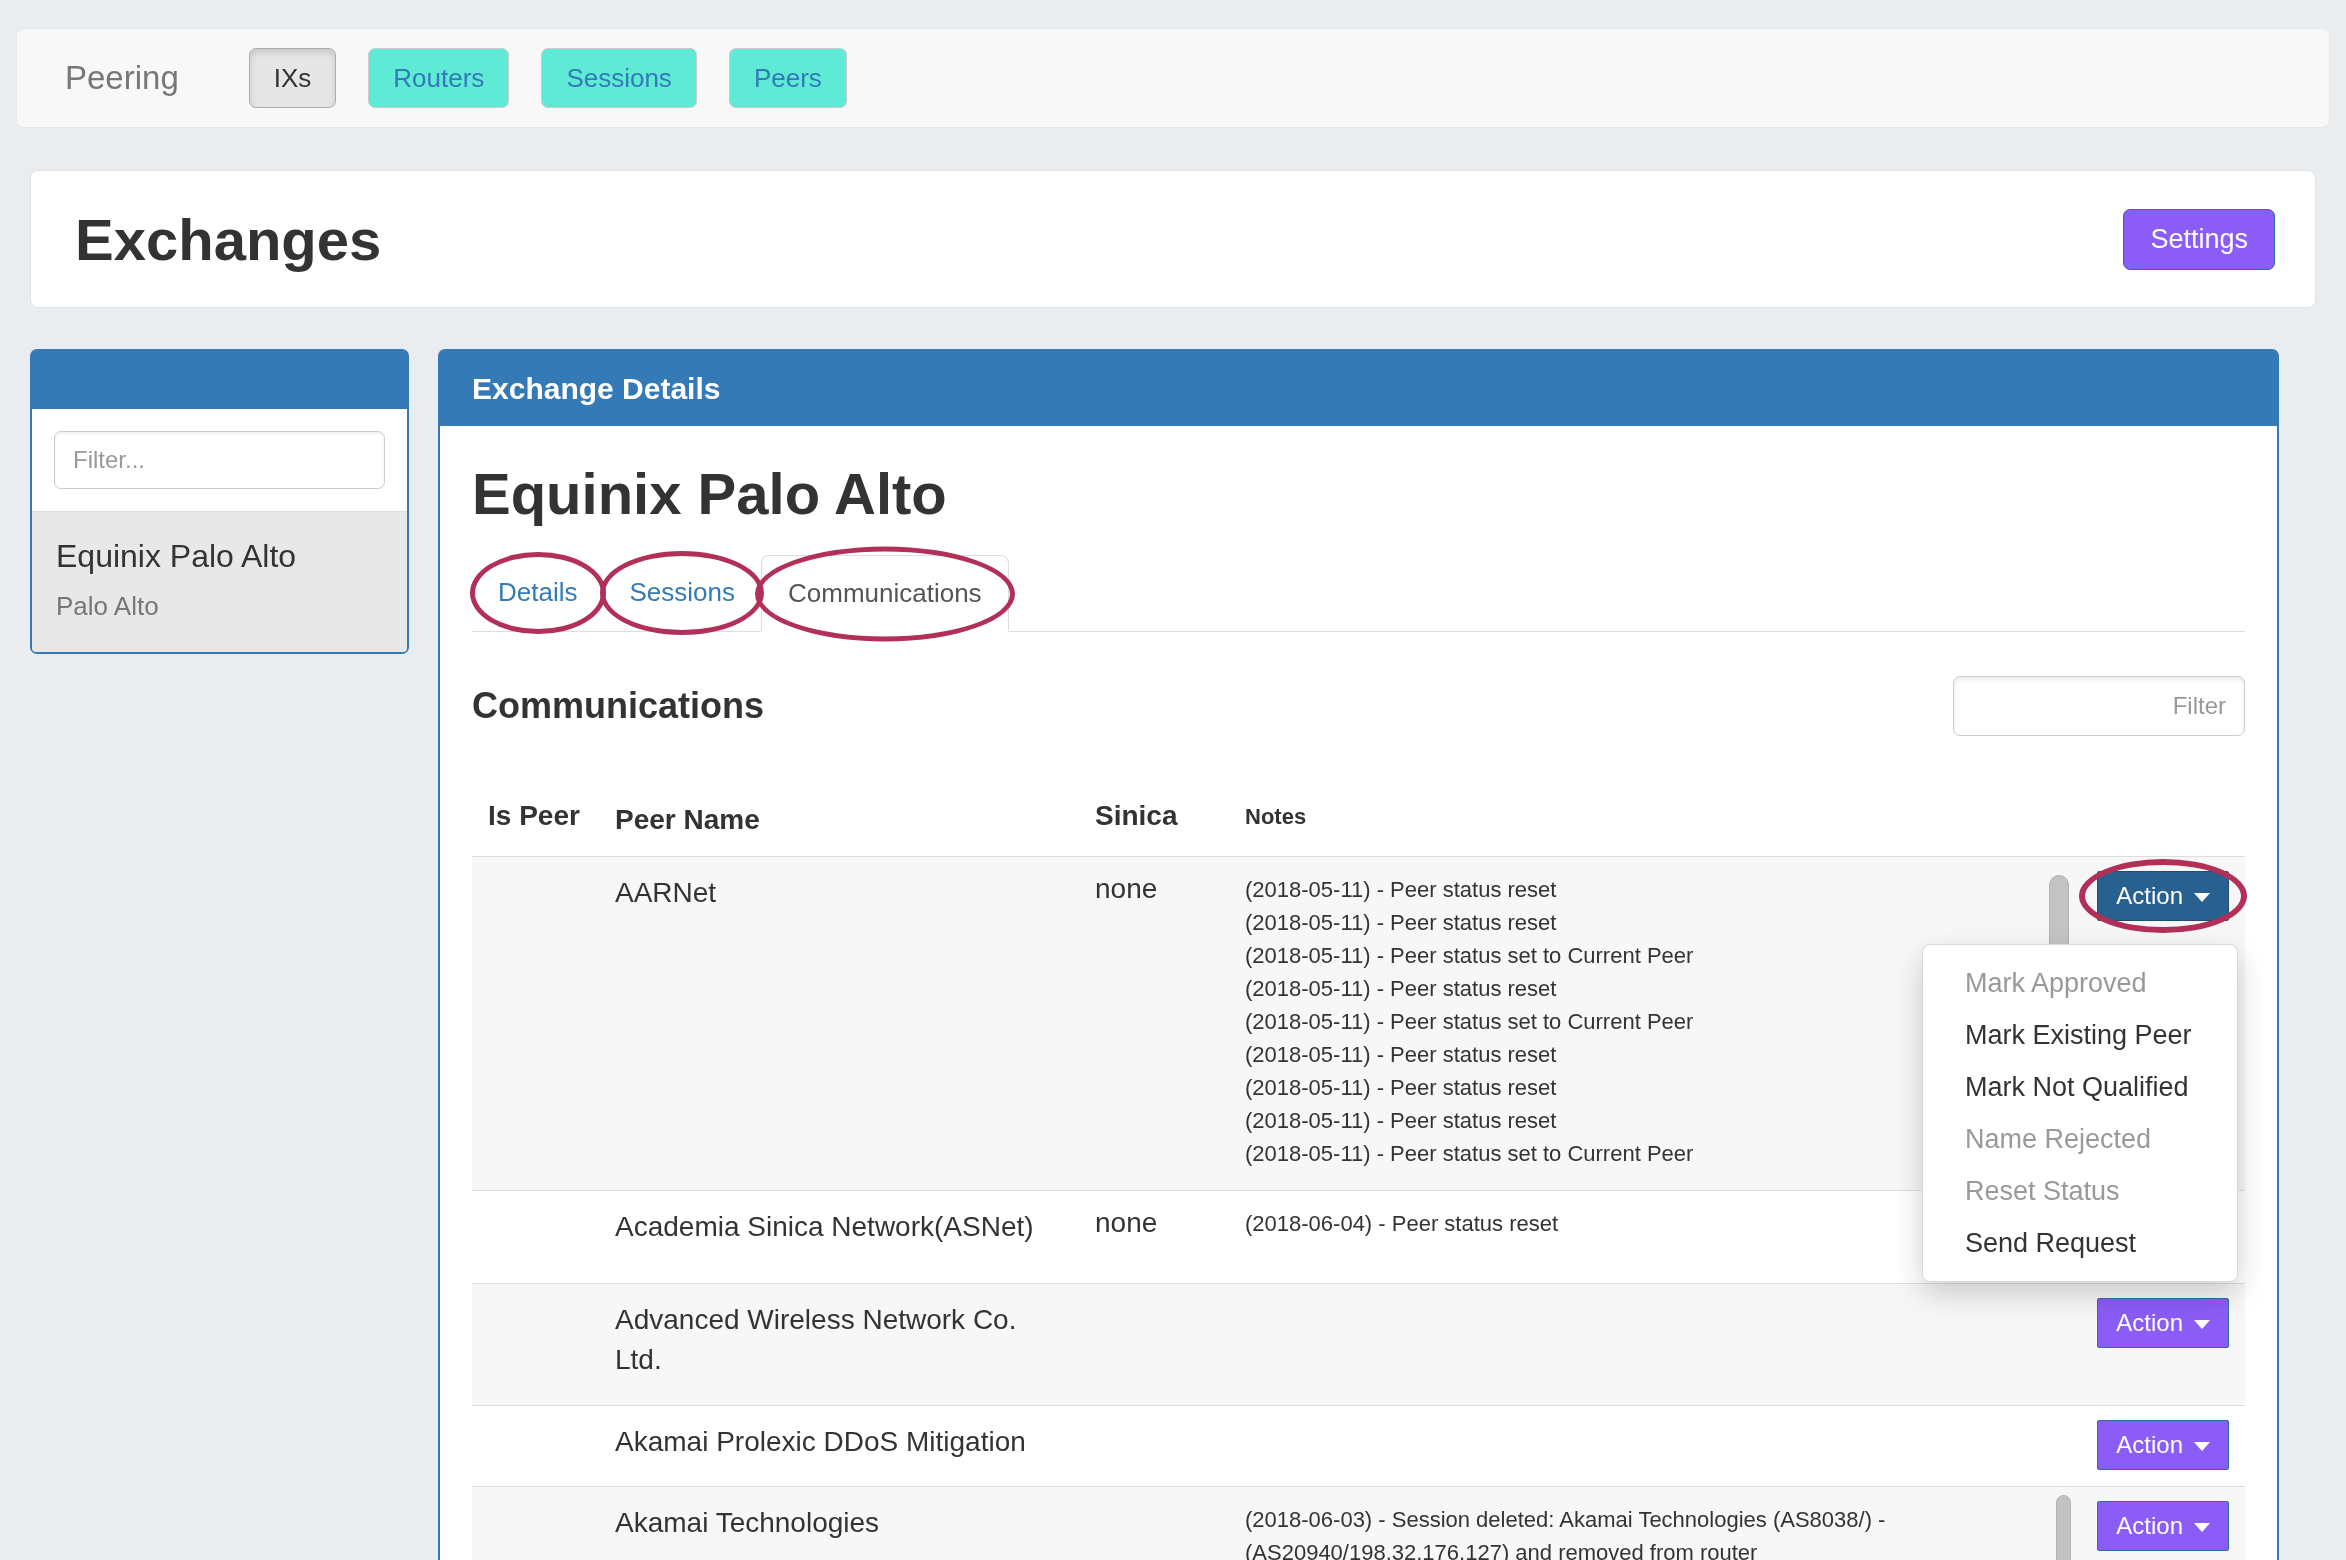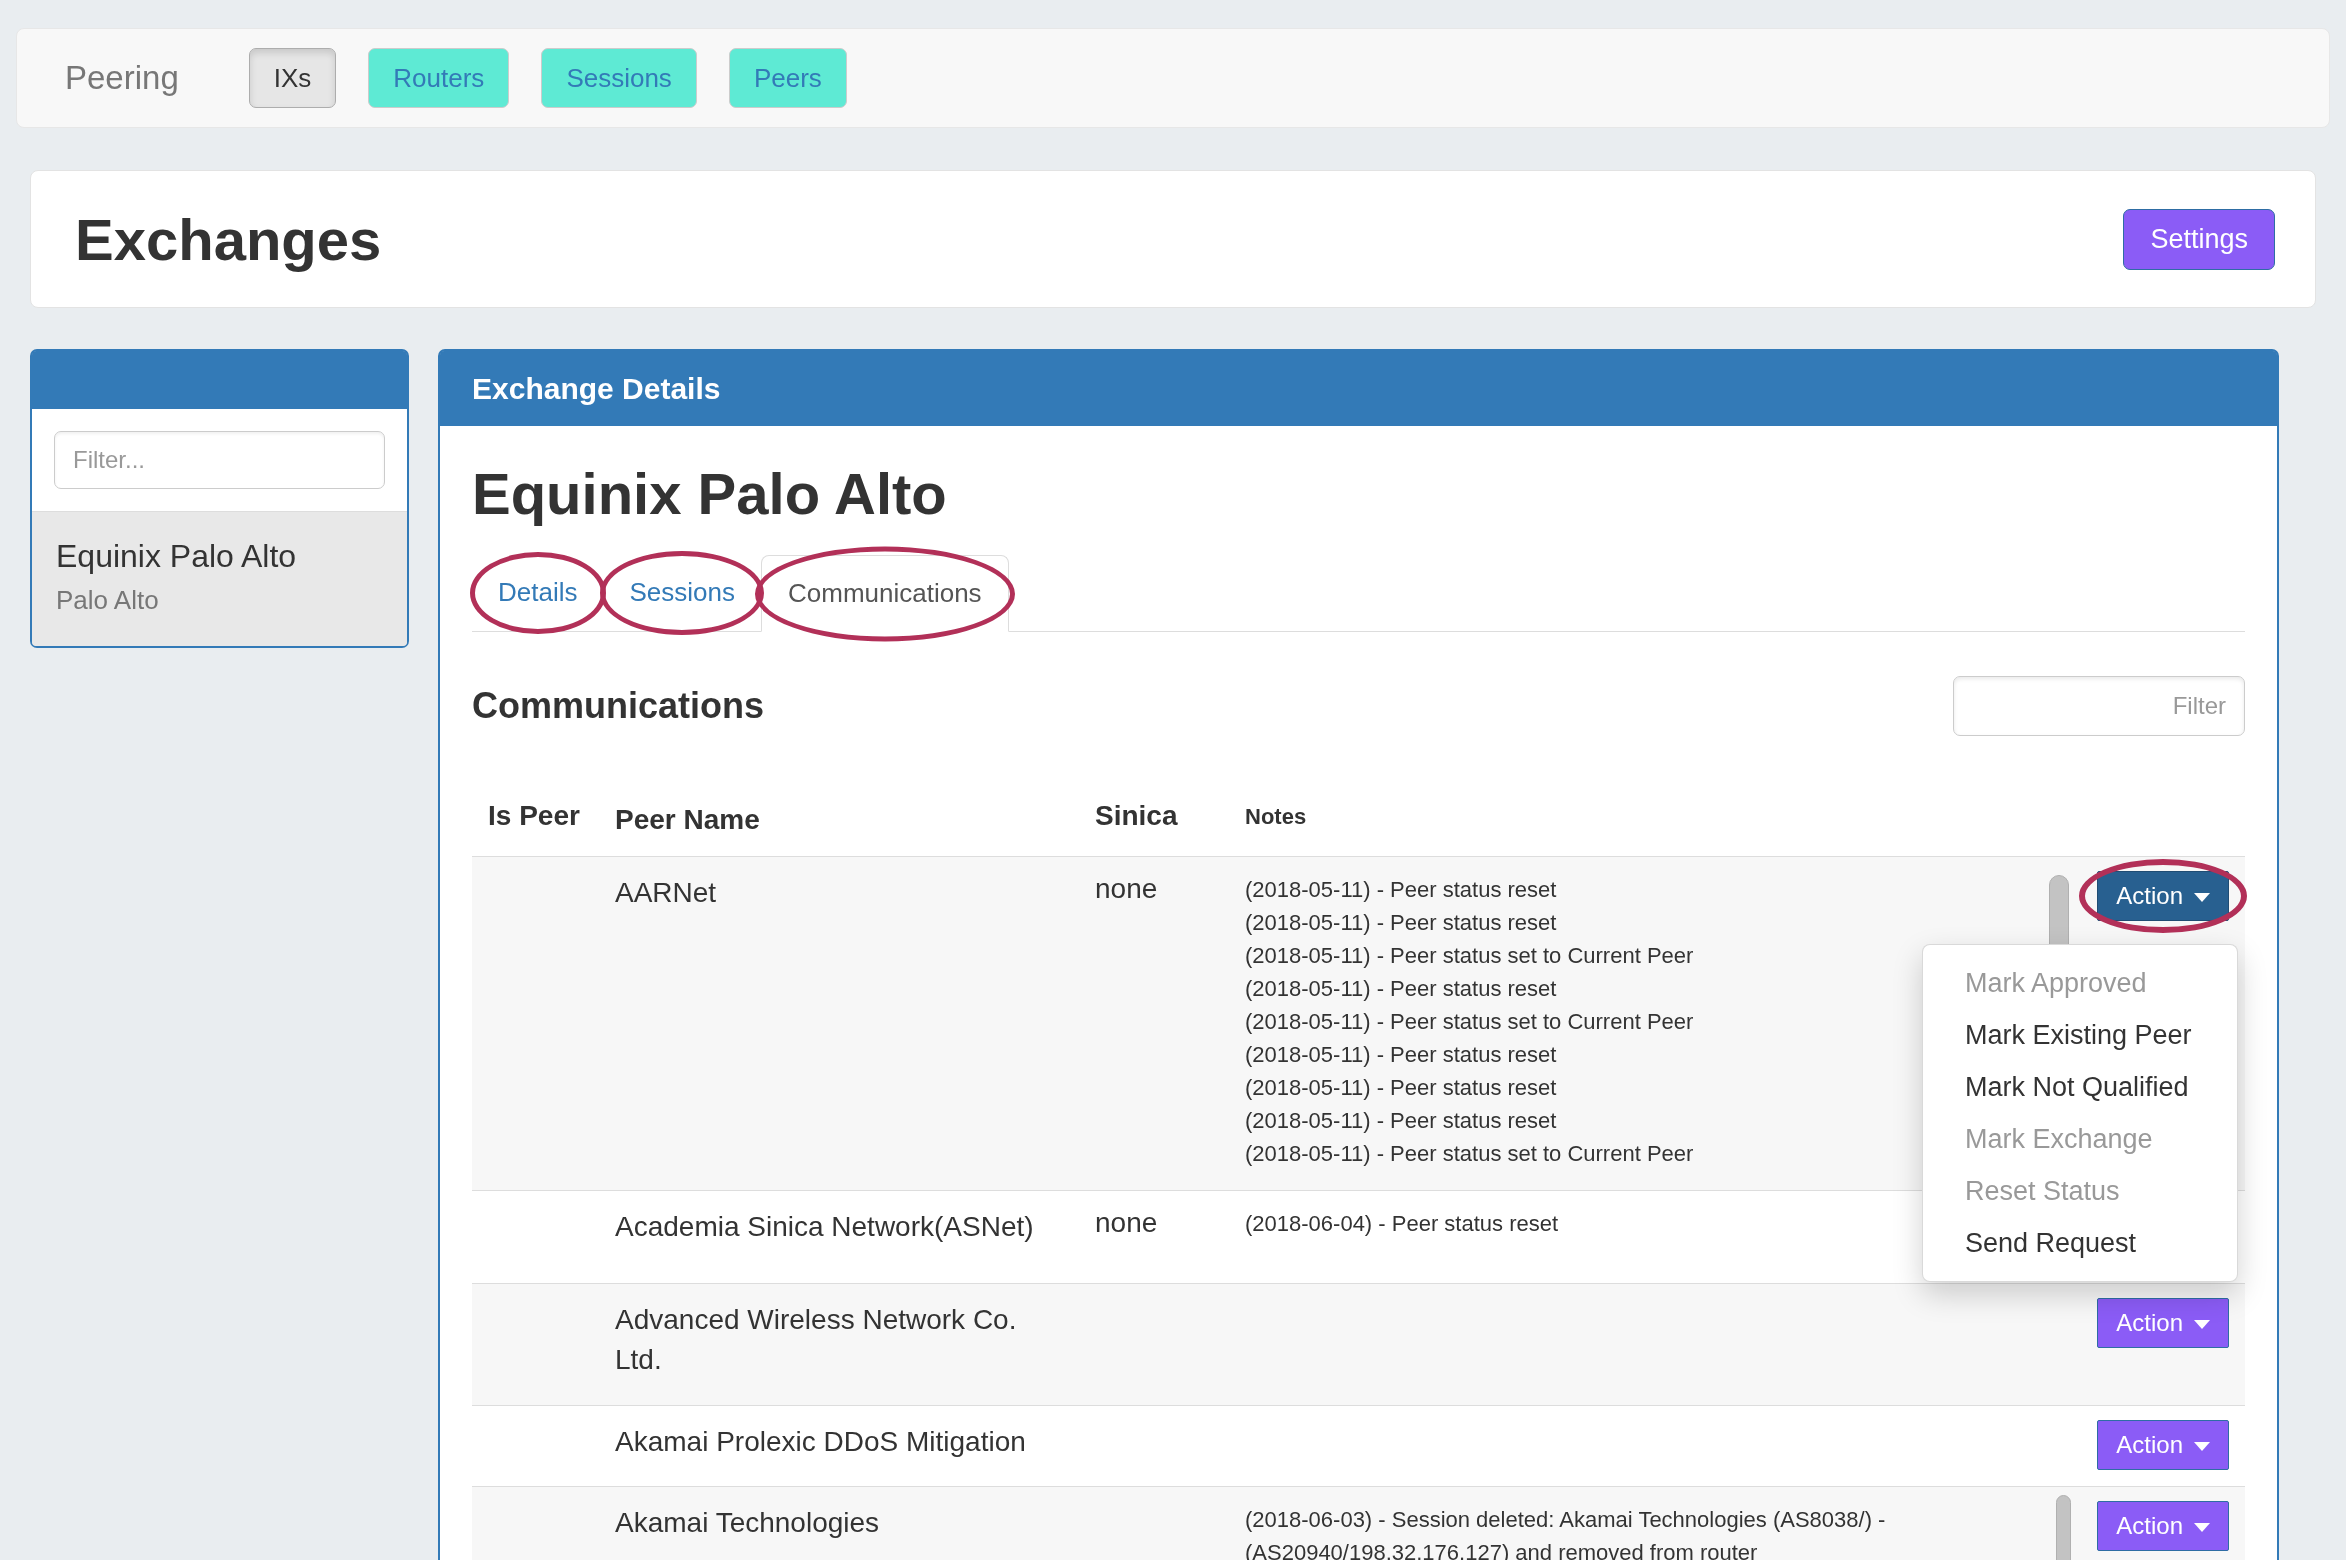--- a/index.html
+++ b/index.html
@@ -87,21 +87,21 @@
   }
   .filter-input::placeholder { color:#999; }
   .ix-item {
     background:#e8e8e8;
     border-top:1px solid #ddd;
     padding:26px 24px 30px 24px;
     border-radius:0 0 4px 4px;
     cursor:pointer;
   }
   .ix-item-name { font-size:32px; color:#333; }
-  .ix-item-loc  { font-size:26px; color:#777; margin-top:10px; }
+  .ix-item-loc  { font-size:26px; color:#777; margin-top:16px; }
 
   
   .main-panel { flex:1; min-height:1240px; }
   .main-panel .panel-heading {
     height:75px; display:flex; align-items:center;
     padding:0 32px; font-size:30px; font-weight:bold;
   }
   .panel-body { padding:30px 32px 60px 32px; }
   .ix-title { font-size:58px; font-weight:bold; color:#333; margin-top:4px; }
 
@@ -284,21 +284,21 @@
                 <div class="note">(2018-05-11) - Peer status reset</div>
                 <div class="note">(2018-05-11) - Peer status set to Current Peer</div>
               </div>
               <div class="td c-action"><span class="btn-wrap"><button class="btn-primary action-btn open">
                     <span>Action</span>
                     <span class="caret"></span>
                   </button><div class="action-annot"></div><div class="dropdown">
                     <div class="dd-item disabled">Mark Approved</div>
                     <div class="dd-item">Mark Existing Peer</div>
                     <div class="dd-item">Mark Not Qualified</div>
-                    <div class="dd-item disabled">Mark Exchange</div>
+                    <div class="dd-item disabled">Name Rejected</div>
                     <div class="dd-item disabled">Reset Status</div>
                     <div class="dd-item">Send Request</div>
                   </div></span></div>
               <div class="scroll-thumb"></div>
             </div>
             <div class="trow trow-1">
               <div class="td c-ispeer"></div>
               <div class="td c-name">Academia Sinica Network(ASNet)</div>
               <div class="td c-request">none</div>
               <div class="td c-notes">

